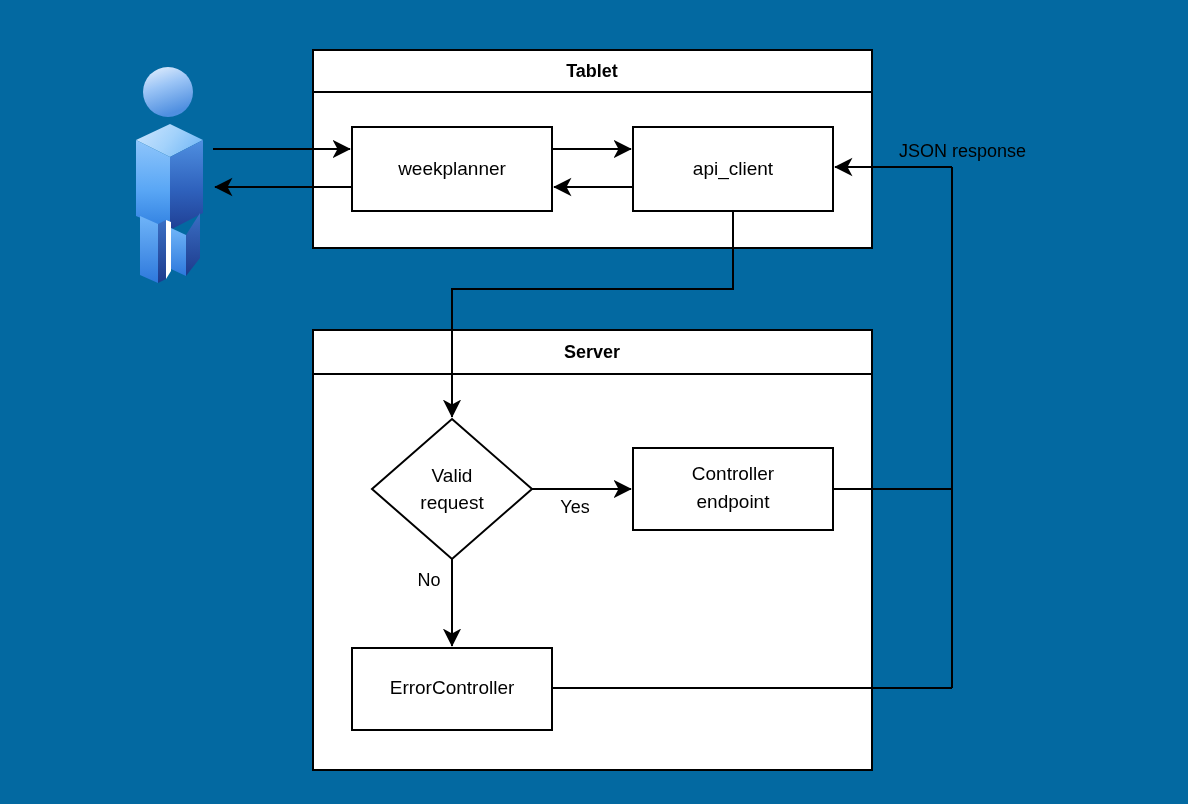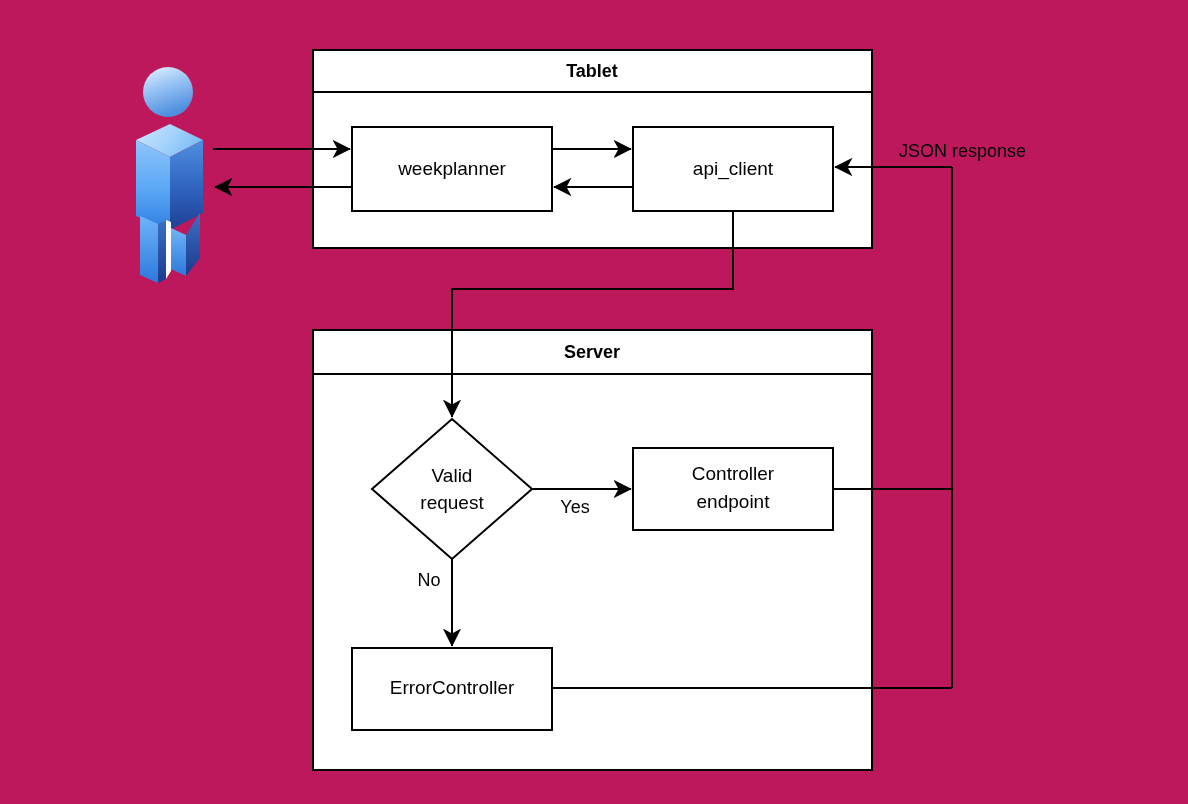--- a/index.html
+++ b/index.html
@@ -8,21 +8,21 @@
     padding: 0;
     background: #ffffff;
   }
   body {
     font-family: "Liberation Sans", sans-serif;
   }
   #canvas {
     position: relative;
     width: 1188px;
     height: 804px;
-    background: #be185d;
+    background: #0369a1;
     overflow: hidden;
   }
   svg.diagram {
     position: absolute;
     top: 0;
     left: 0;
     width: 1188px;
     height: 804px;
   }
   .shape-stroke {

